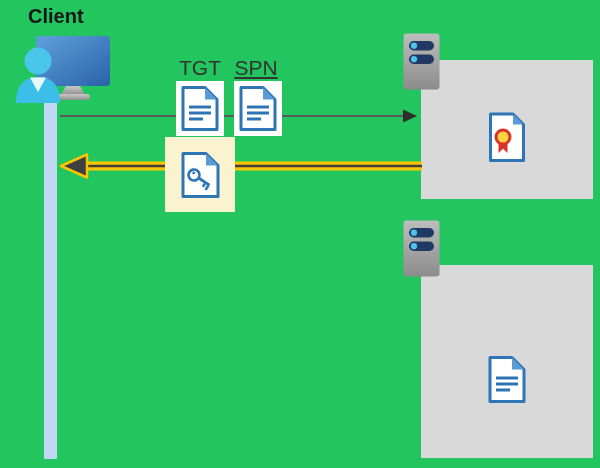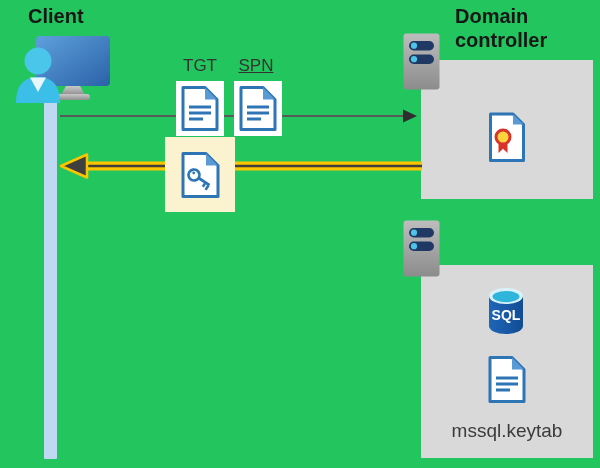--- a/index.html
+++ b/index.html
@@ -5,21 +5,21 @@
   html,body{margin:0;padding:0;background:#fff;}
   #canvas{
     position:relative;width:600px;height:468px;background:#22c55e;overflow:hidden;
     font-family:"Liberation Sans", sans-serif;
   }
   .abs{position:absolute;}
   .title{
     font-size:20px;font-weight:bold;color:#171717;line-height:1.2;letter-spacing:0;
   }
   .small-label{
-    font-size:17px;color:#333;text-align:center;line-height:1;
+    font-size:21px;color:#333;text-align:center;line-height:1;
   }
   .gray-box{background:#D9D9D9;z-index:0;}
   .icon-tile{display:flex;align-items:center;justify-content:center;z-index:3;}
   .white-tile{background:#fff;}
   #client-bar{
     left:44px;top:88px;width:13px;height:371px;background:#BFD9F2;z-index:1;border-radius:1px;
   }
   #arrow-layer{left:0;top:0;z-index:2;pointer-events:none;}
   #highlight-box{
     left:165px;top:137px;width:70px;height:75px;background:#FBF3CF;z-index:3;
@@ -108,21 +108,20 @@
       <g transform="rotate(33 14 24)">
         <circle cx="14" cy="24" r="5.5" fill="none" stroke="#2E75B6" stroke-width="2.6"></circle>
         <circle cx="12.6" cy="22.4" r="1.4" fill="#2E75B6"></circle>
         <rect x="19.5" y="22.6" width="13" height="2.8" fill="#2E75B6"></rect>
         <rect x="26.5" y="25" width="2.6" height="4" fill="#2E75B6"></rect>
         <rect x="30.5" y="25" width="2.6" height="5.2" fill="#2E75B6"></rect>
       </g>
     </svg>
   </div>
 
-  <div class="abs title" style="left:455px;top:4px;width:140px;">Domain controller</div>
   <svg class="abs" style="left:403px;top:33px;z-index:3;" width="37" height="57" viewBox="0 0 37 57">
     <defs>
       <linearGradient id="srvGrad1" x1="0" y1="0" x2="0" y2="1">
         <stop offset="0" stop-color="#BDBDBD"></stop>
           <stop offset="1" stop-color="#8C8C8C"></stop>
       </linearGradient>
     </defs>
     <rect x="0.5" y="0.5" width="36" height="56" rx="3" fill="url(#srvGrad1)"></rect>
     <rect x="6" y="8" width="25" height="9.5" rx="4.7" fill="#1F3864"></rect>
     <circle cx="11" cy="12.7" r="3.1" fill="#4FC3E8"></circle>
@@ -146,40 +145,25 @@
           <stop offset="1" stop-color="#8C8C8C"></stop>
       </linearGradient>
     </defs>
     <rect x="0.5" y="0.5" width="36" height="56" rx="3" fill="url(#srvGrad2)"></rect>
     <rect x="6" y="8" width="25" height="9.5" rx="4.7" fill="#1F3864"></rect>
     <circle cx="11" cy="12.7" r="3.1" fill="#4FC3E8"></circle>
     <rect x="6" y="21.5" width="25" height="9.5" rx="4.7" fill="#1F3864"></rect>
     <circle cx="11" cy="26.2" r="3.1" fill="#4FC3E8"></circle>
   </svg>
 
-  <div class="abs icon-tile" style="left:484px;top:286px;width:44px;height:50px;">
-    <svg width="38" height="48" viewBox="0 0 38 48">
-      <defs>
-        <linearGradient id="sqlGrad" x1="0" y1="0" x2="1" y2="0">
-          <stop offset="0" stop-color="#1E66B8"></stop>
-            <stop offset="1" stop-color="#124C94"></stop>
-        </linearGradient>
-      </defs>
-      <path d="M2,9 L2,39 A17,8 0 0 0 36,39 L36,9 Z" fill="url(#sqlGrad)"></path>
-      <ellipse cx="19" cy="9" rx="17" ry="8" fill="#D9F2FA"></ellipse>
-      <ellipse cx="19" cy="9.6" rx="13.5" ry="5.6" fill="#2FB4DC"></ellipse>
-      <text x="19" y="33" text-anchor="middle" font-size="14" font-weight="bold" fill="#fff" font-family="Liberation Sans, sans-serif">SQL</text>
-    </svg>
-  </div>
 
   <div class="abs icon-tile" style="left:485px;top:352px;width:44px;height:54px;">
     <svg width="40" height="49" viewBox="0 0 40 49">
       <path d="M3,2.5 H25 L37,14.5 V46.5 H3 Z" fill="#fff" stroke="#2E75B6" stroke-width="3" stroke-linejoin="round"></path>
       <path d="M25,2.5 L25,14.5 L37,14.5 Z" fill="#5B9BD5"></path>
       <line x1="9" y1="23" x2="31" y2="23" stroke="#2E75B6" stroke-width="3"></line>
       <line x1="9" y1="29" x2="31" y2="29" stroke="#2E75B6" stroke-width="3"></line>
       <line x1="9" y1="35" x2="23" y2="35" stroke="#2E75B6" stroke-width="3"></line>
     </svg>
   </div>
 
-  <div class="abs" id="keytab-label">mssql.keytab</div>
 
 </div>
 
 </body></html>

